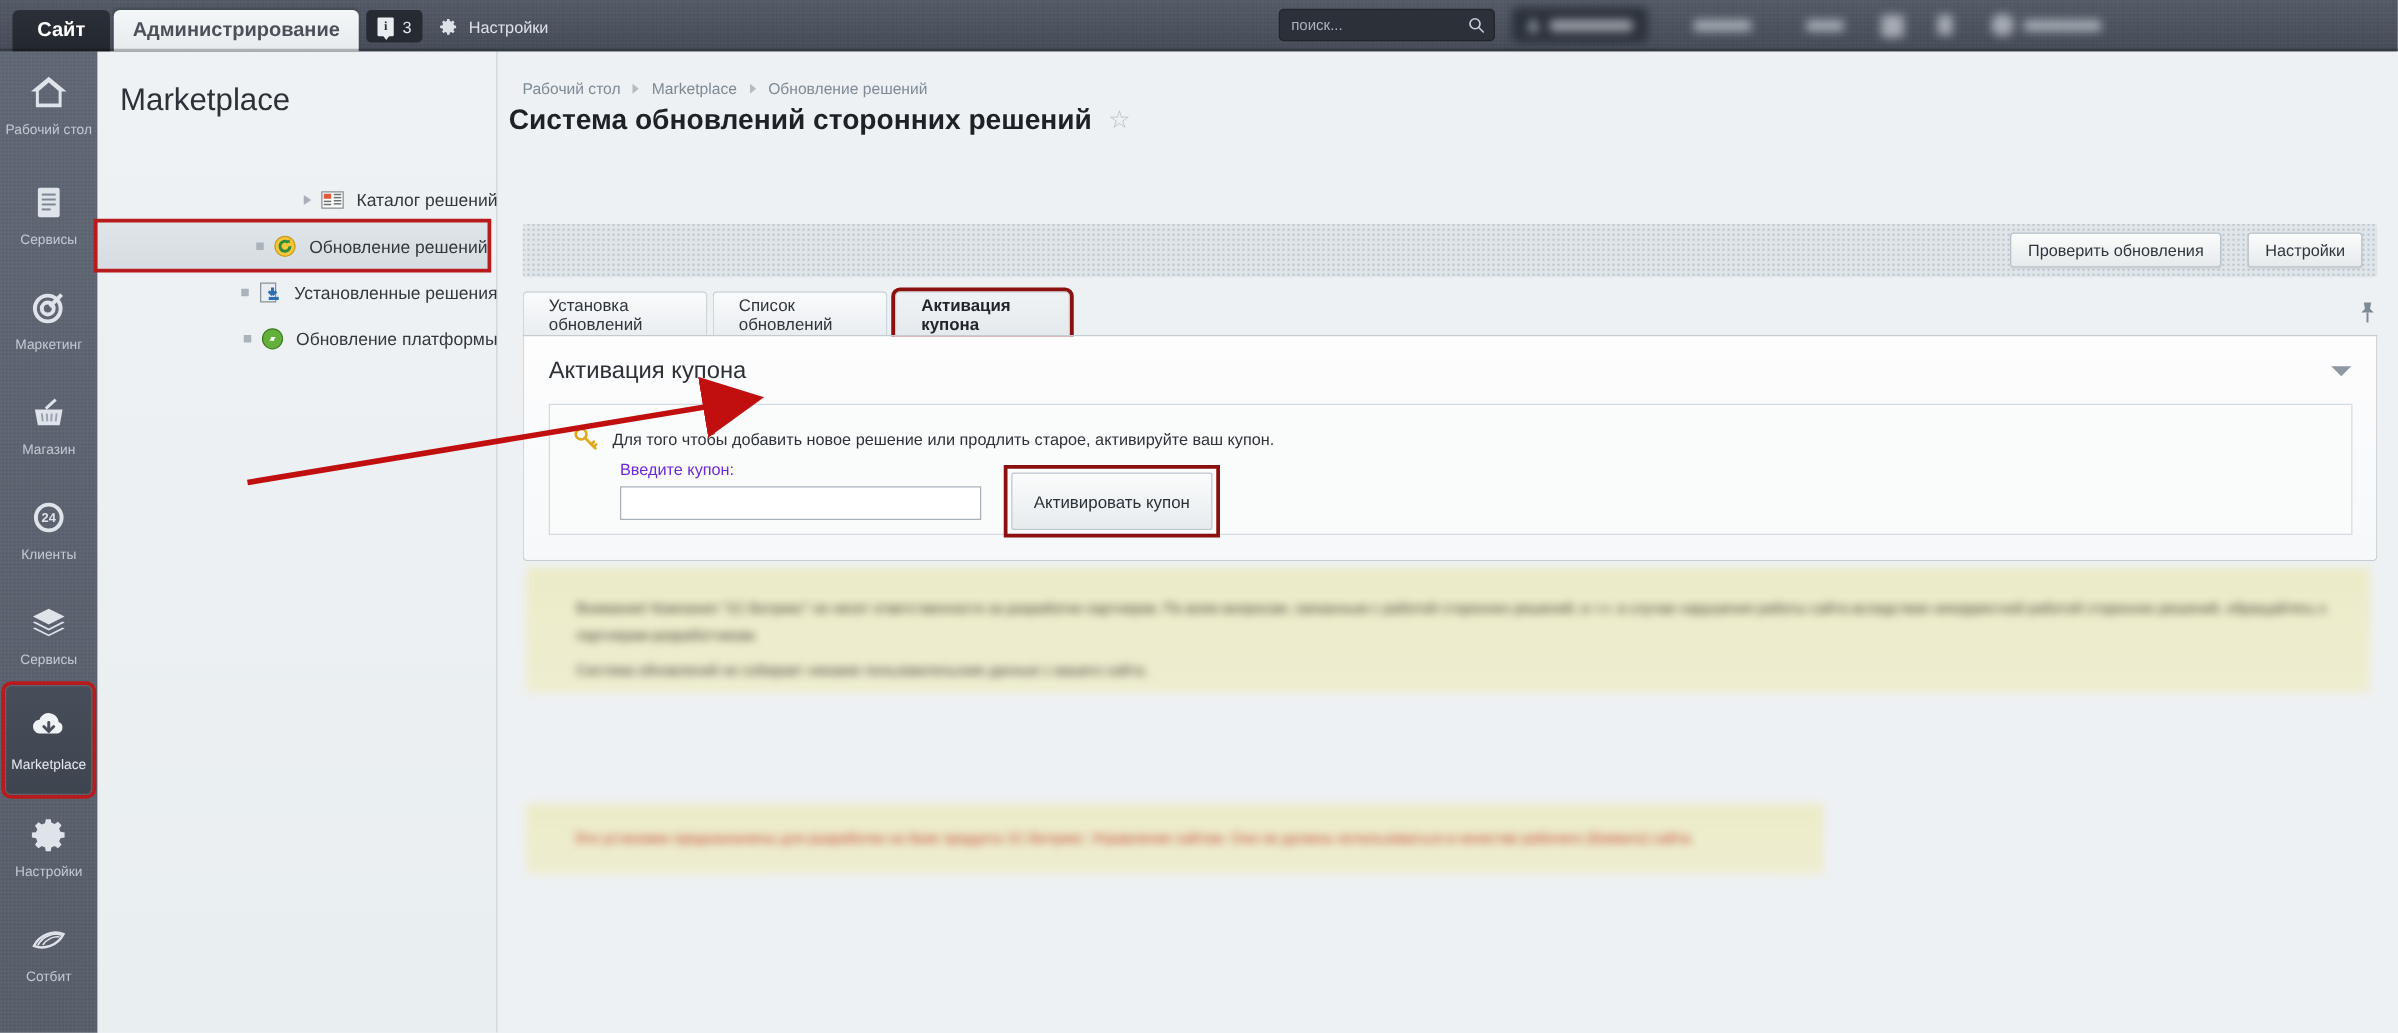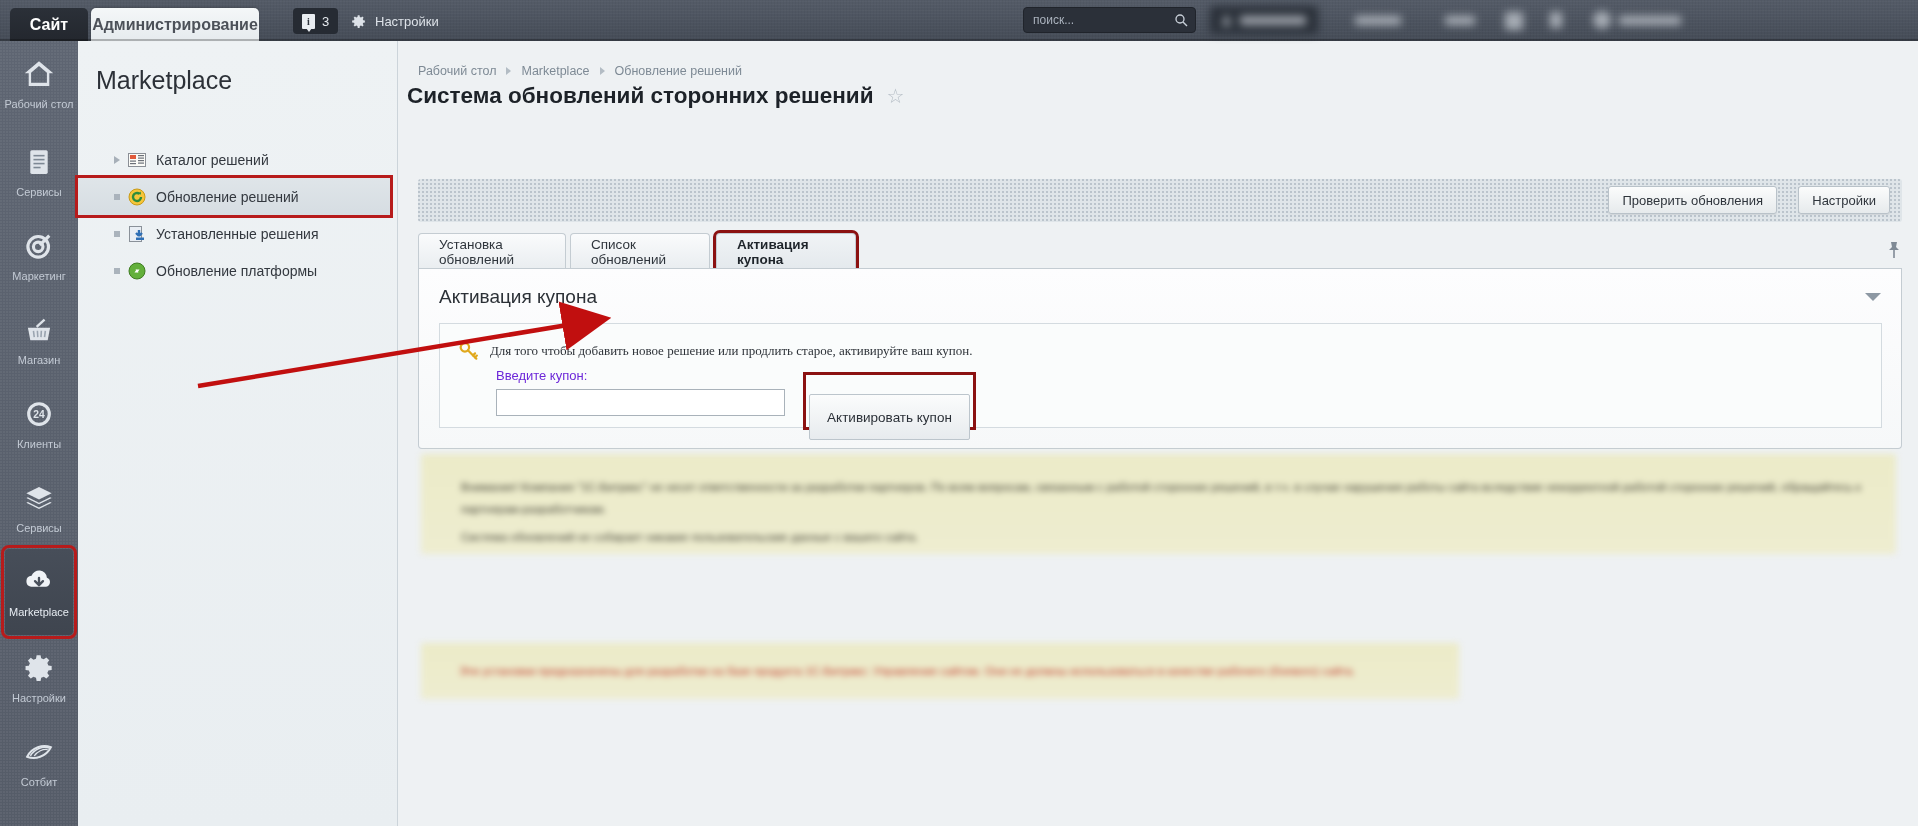--- a/index.html
+++ b/index.html
@@ -27,21 +27,21 @@
     font-size: 16px; font-weight: bold;
     display: flex; align-items: center; justify-content: center;
     cursor: pointer;
   }
   #tab-site {
     left: 10px; width: 78px;
     background: linear-gradient(180deg, #2b3038 0%, #23272e 100%);
     color: #ffffff;
   }
   #tab-admin {
-    left: 91px; width: 168px;
+    left: 91px; width: 196px;
     background: linear-gradient(180deg, #f4f7f8 0%, #e6ebee 100%);
     color: #4c5159;
     box-shadow: 0 -1px 2px rgba(0,0,0,0.18);
   }
   #notif-badge {
     position: absolute; left: 293px; top: 8px; height: 26px;
     padding: 0 9px; border-radius: 4px;
     background: #262b33;
     display: flex; align-items: center; gap: 7px;
     cursor: pointer;
@@ -132,21 +132,21 @@
     background: linear-gradient(180deg, #eef2f4 0%, #e9eef1 100%);
     border-right: 1px solid #ccd4da;
   }
   #mp-title {
     position: absolute; left: 18px; top: 25px;
     font-size: 25px; color: #2c3138; font-weight: normal;
   }
   #mp-list { position: absolute; left: 0; top: 100px; width: 320px; }
   .mp-item {
     position: relative; height: 37px; display: flex; align-items: center;
-    padding-left: 29px; cursor: pointer; font-size: 14px; color: #33383f;
+    padding-left: 12px; cursor: pointer; font-size: 14px; color: #33383f; justify-content: flex-end;
   }
   .mp-item .mark { width: 20px; display: flex; align-items: center; justify-content: center; }
   .mp-item .tri {
     width: 0; height: 0; border-left: 6px solid #a7b0b9;
     border-top: 4px solid transparent; border-bottom: 4px solid transparent;
   }
   .mp-item .dot { width: 6px; height: 6px; background: #aab3bc; }
   .mp-item .mico { width: 20px; height: 20px; margin-right: 9px; flex: none; }
   .mp-item.selected {
     background: linear-gradient(180deg, #dfe5e9 0%, #d6dde2 100%);
@@ -234,21 +234,21 @@
     width: 0; height: 0;
     border-left: 8px solid transparent; border-right: 8px solid transparent;
     border-top: 8px solid #8d98a3;
   }
   #inner-box {
     position: absolute; left: 20px; top: 54px; width: 1443px; height: 105px;
     background: #fafcfc; border: 1px solid #d4dbe0;
   }
   #hint-row {
     position: absolute; left: 18px; top: 16px;
-    display: flex; align-items: center; gap: 10px; font-family: Liberation Serif, serif;
+    display: flex; align-items: center; gap: 10px;
   }
   #hint-text { font-size: 13px; color: #2d3238; }
   #coupon-label {
     position: absolute; left: 56px; top: 44px;
     font-size: 13px; color: #6d28d9;
   }
   #coupon-input {
     position: absolute; left: 56px; top: 65px; width: 289px; height: 27px;
     border: 1px solid #a9b2ba; background: #ffffff;
     font-size: 13px; padding: 0 6px; outline: none;
@@ -258,21 +258,20 @@
     position: absolute; left: 366px; top: 51px; width: 167px; height: 52px;
     outline: 3px solid #8b1111;
   }
   #activate-btn {
     position: absolute; left: 3px; top: 3px; width: 161px; height: 46px;
     background: linear-gradient(180deg, #fbfcfc 0%, #e7ebee 100%);
     border: 1px solid #bcc5cc; border-radius: 2px;
     font-size: 13.5px; color: #2b3138;
     display: flex; align-items: center; justify-content: center;
     cursor: pointer;
-    margin-top: 16px;
   }
 
   
   .notice {
     position: absolute;
     background: linear-gradient(180deg, #ecebc8 0%, #eeedd0 100%);
     filter: blur(3.2px);
     border-radius: 2px;
   }
   #notice-1 { left: 22px; top: 413px; width: 1475px; height: 100px; }

